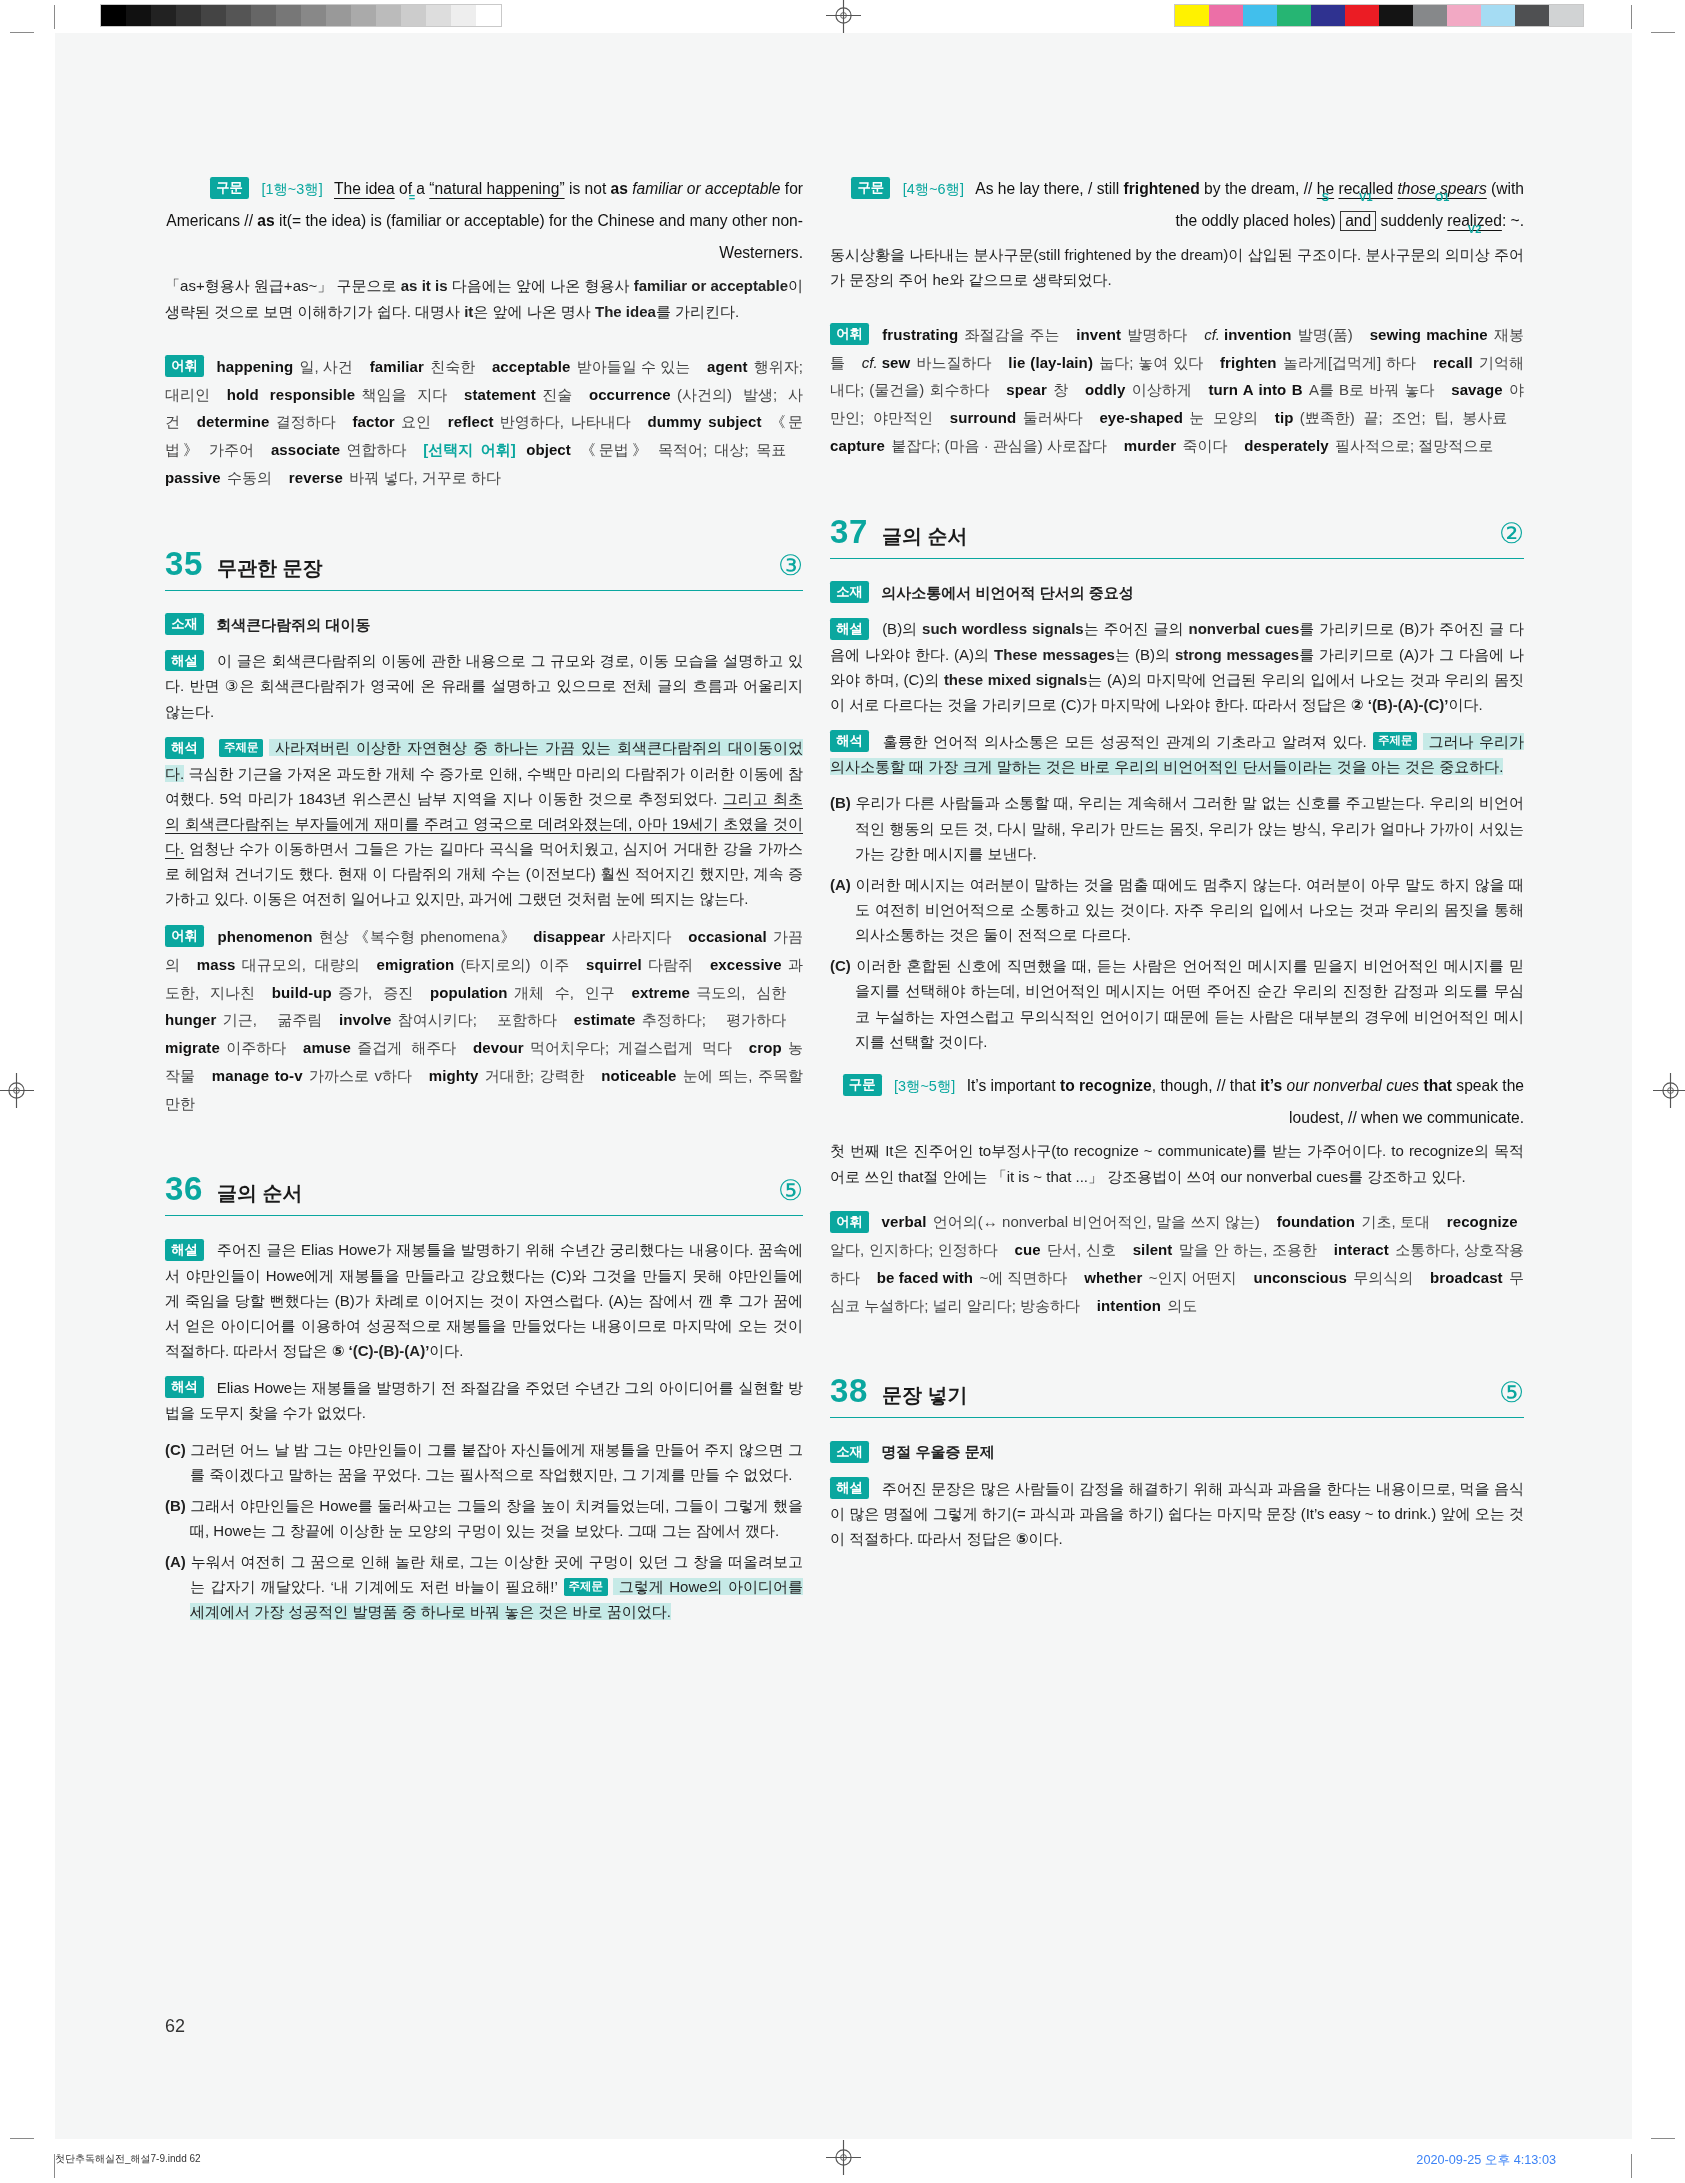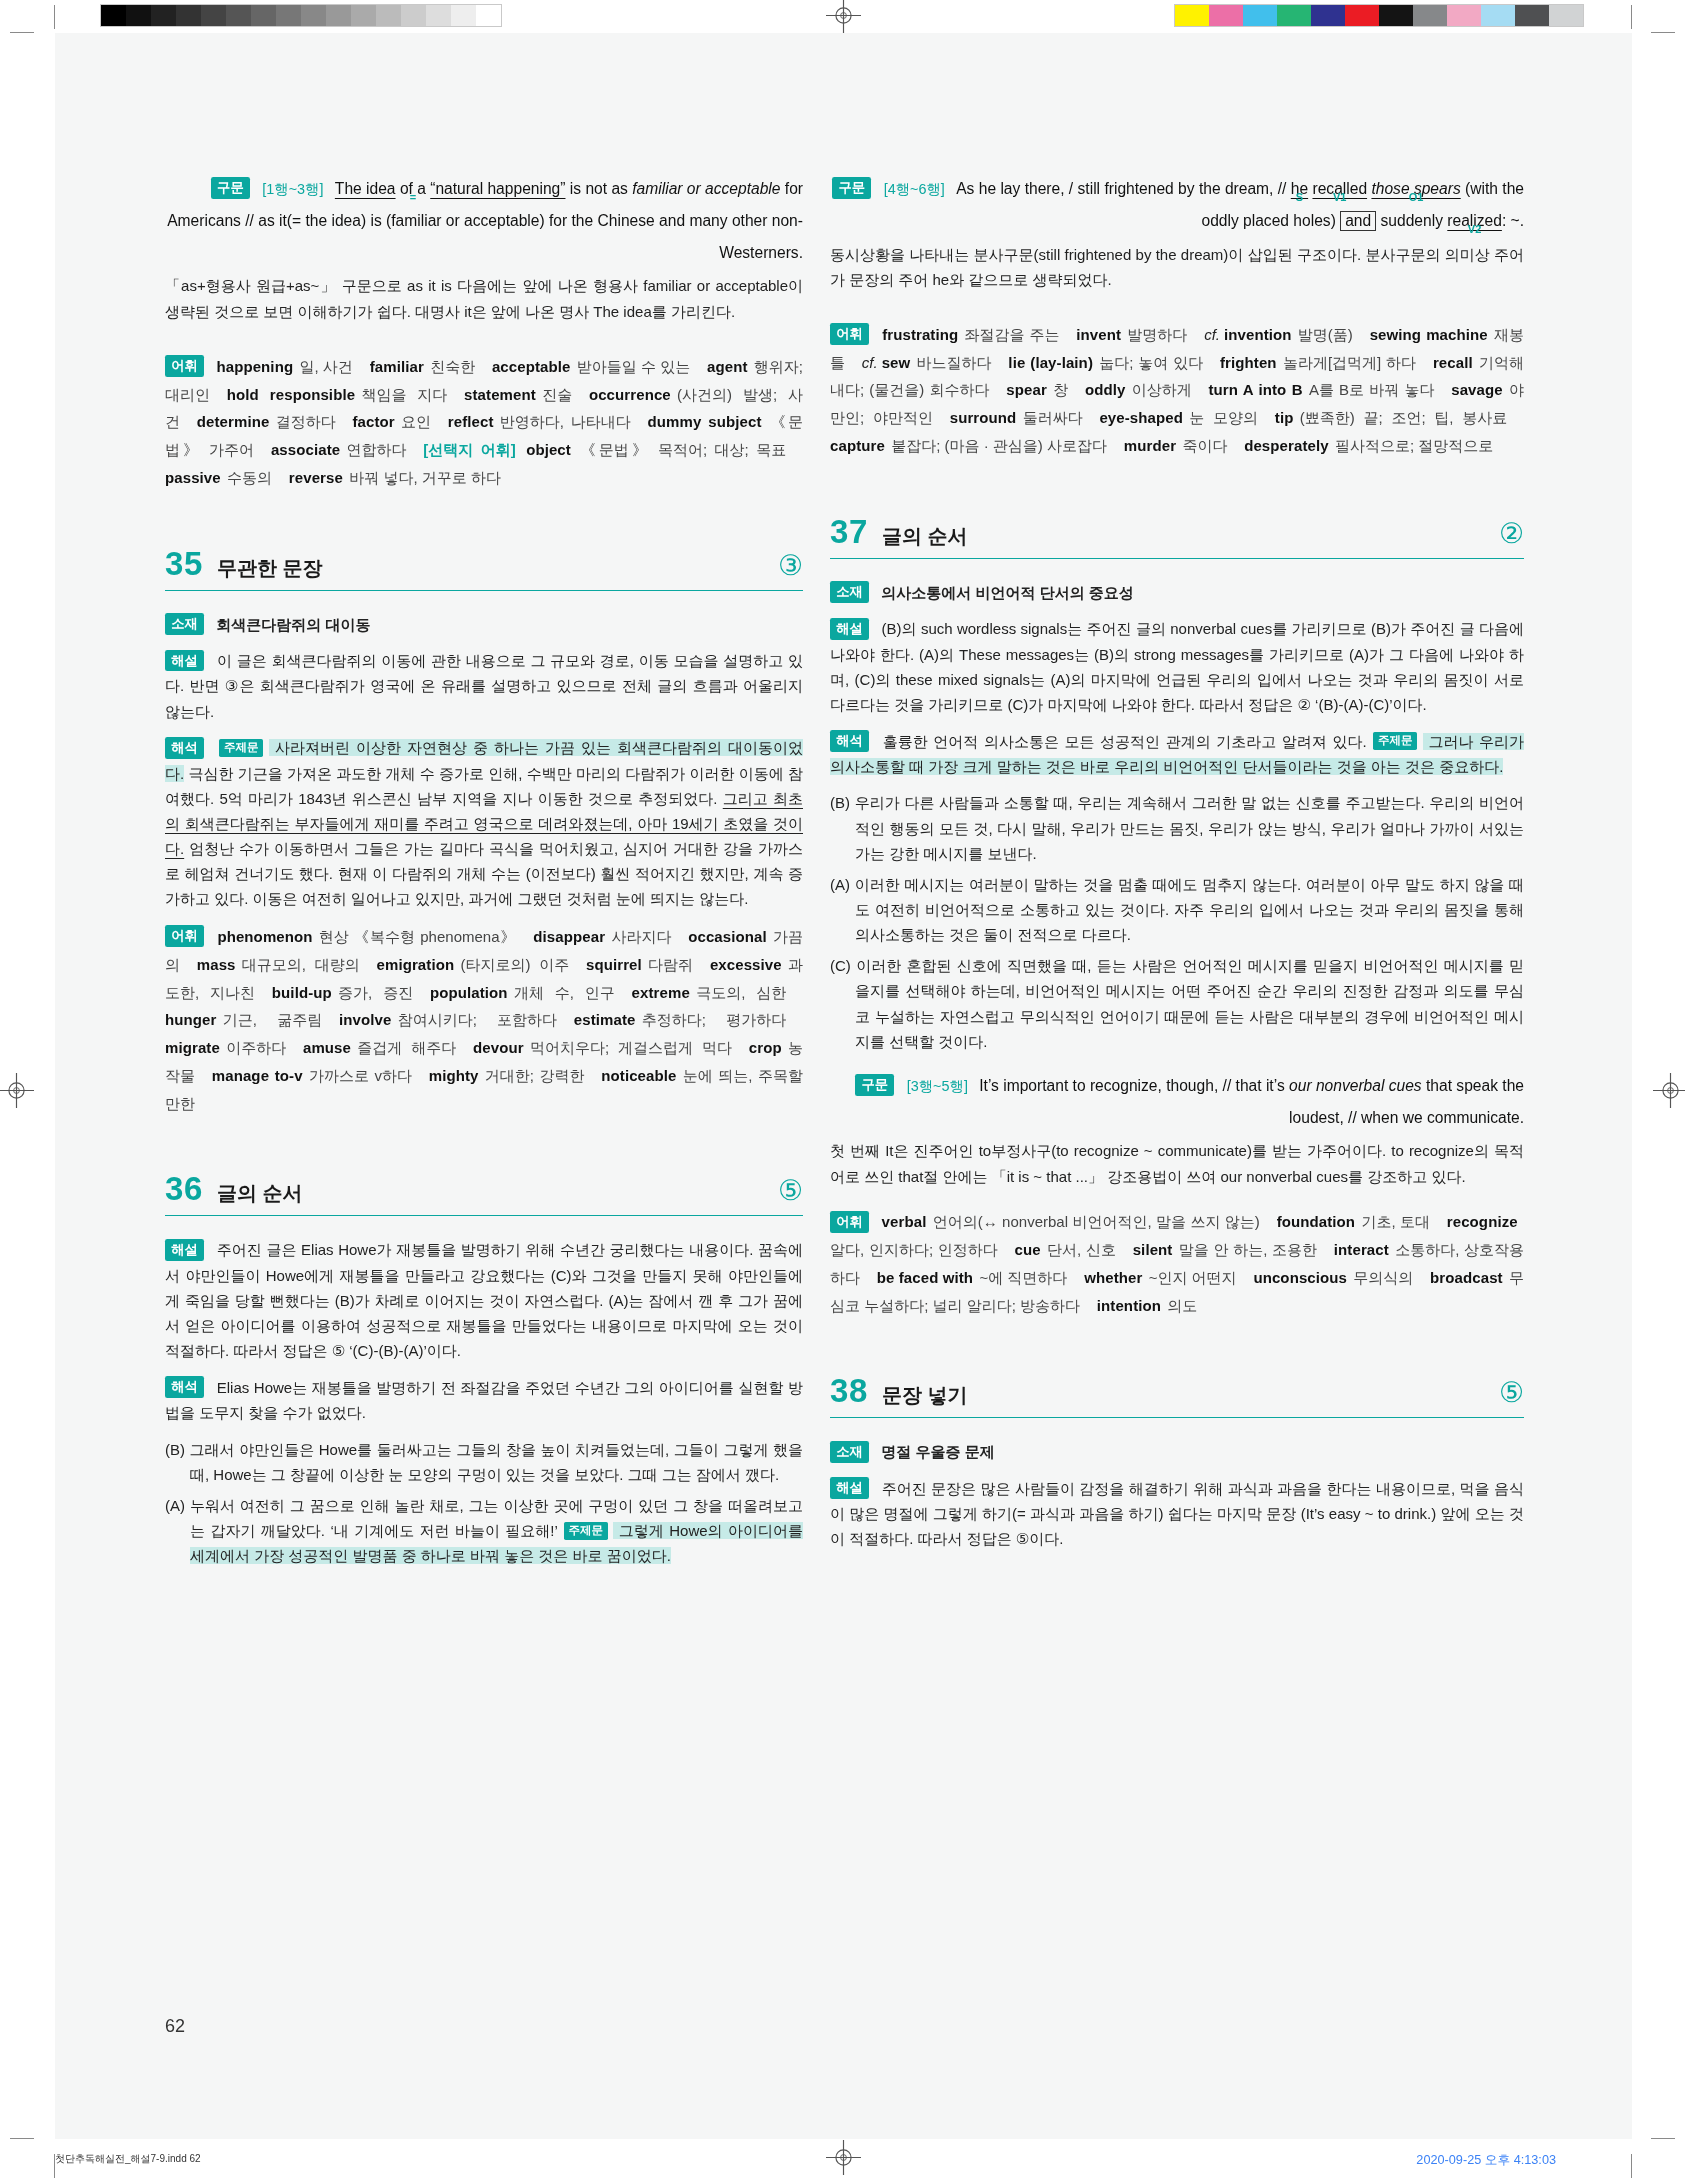--- a/index.html
+++ b/index.html
@@ -42,21 +42,21 @@
 
   .sec-head{display:flex;align-items:baseline;border-bottom:1.7px solid var(--accent);
             padding-bottom:8px;margin:55px 0 21px;}
   .sec-num{font-size:33px;font-weight:700;color:var(--accent);line-height:1;margin-right:14px;letter-spacing:0.6px;}
   .sec-title{font-size:20px;font-weight:700;color:#1a1a1a;}
   .sec-answer{margin-left:auto;font-size:28px;color:var(--accent);line-height:1;}
 
   .sojae-text{font-weight:700;}
 
   
-  .sg-b{font-weight:400;}
+  .sg-b{font-weight:700;}
   .sg-i{font-style:italic;}
   .sg-u{text-decoration:underline;text-underline-offset:3.5px;}
   .sg-hl{background:var(--hl);}
   .sg-box{border:1.2px solid #333;padding:0 4px 1.2px;}
   .annw{position:relative;display:inline;}
   .annl{position:absolute;top:calc(100% - 4.6px);left:50%;transform:translateX(-50%);
         font-size:11px;font-weight:700;font-style:normal;color:var(--accent);line-height:1;white-space:nowrap;}
 
   
   .vocab{line-height:1.85;}
@@ -193,20 +193,21 @@
         <span class="sec-answer">⑤</span>
       </div>
       <p class="para">
         <span class="badge">해설</span>
         <span><span>주어진 글은 Elias Howe가 재봉틀을 발명하기 위해 수년간 궁리했다는 내용이다. 꿈속에서 야만인들이 Howe에게 재봉틀을 만들라고 강요했다는 (C)와 그것을 만들지 못해 야만인들에게 죽임을 당할 뻔했다는 (B)가 차례로 이어지는 것이 자연스럽다. (A)는 잠에서 깬 후 그가 꿈에서 얻은 아이디어를 이용하여 성공적으로 재봉틀을 만들었다는 내용이므로 마지막에 오는 것이 적절하다. 따라서 정답은 </span><span class="sg-b">⑤ ‘(C)-(B)-(A)’</span><span>이다.</span></span>
       </p>
       <p class="para">
         <span class="badge">해석</span>
         <span><span>Elias Howe는 재봉틀을 발명하기 전 좌절감을 주었던 수년간 그의 아이디어를 실현할 방법을 도무지 찾을 수가 없었다.</span></span>
       </p>
+      <p class="para hang"><span class="sg-b">(C) </span><span>그러던 어느 날 밤 그는 야만인들이 그를 붙잡아 자신들에게 재봉틀을 만들어 주지 않으면 그를 죽이겠다고 말하는 꿈을 꾸었다. 그는 필사적으로 작업했지만, 그 기계를 만들 수 없었다.</span></p>
       <p class="para hang"><span class="sg-b">(B) </span><span>그래서 야만인들은 Howe를 둘러싸고는 그들의 창을 높이 치켜들었는데, 그들이 그렇게 했을 때, Howe는 그 창끝에 이상한 눈 모양의 구멍이 있는 것을 보았다. 그때 그는 잠에서 깼다.</span></p>
       <p class="para hang"><span class="sg-b">(A) </span><span>누워서 여전히 그 꿈으로 인해 놀란 채로, 그는 이상한 곳에 구멍이 있던 그 창을 떠올려보고는 갑자기 깨달았다. ‘내 기계에도 저런 바늘이 필요해!’ </span><span class="badge badge-topic">주제문</span><span class="sg-hl"> 그렇게 Howe의 아이디어를 세계에서 가장 성공적인 발명품 중 하나로 바꿔 놓은 것은 바로 꿈이었다.</span></p>
     </section>
   </div>
 
   <div class="col col-right">
 
     <div class="block">
       <p class="syntax-en">
         <span class="badge">구문</span>

